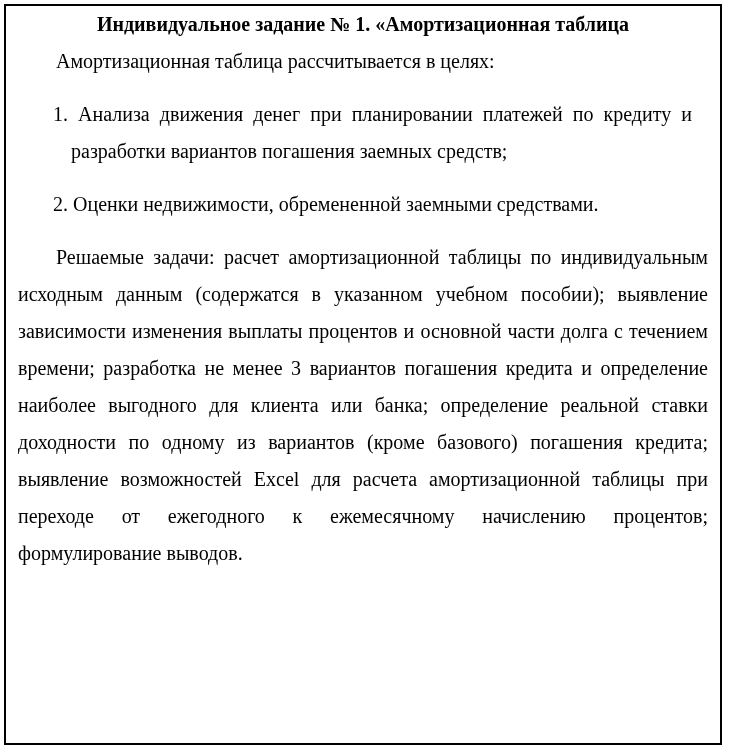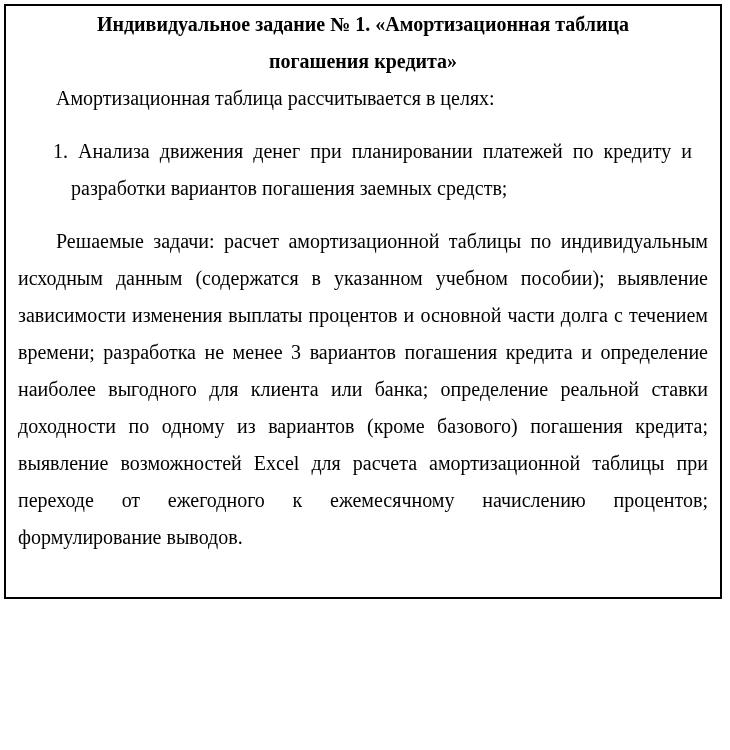--- a/index.html
+++ b/index.html
@@ -12,21 +12,21 @@
     height: 750px;
     position: relative;
     font-family: "Liberation Serif", "DejaVu Serif", serif;
     color: #000000;
   }
   .page {
     position: absolute;
     left: 4px;
     top: 4px;
     width: 718px;
-    height: 595px;
+    height: 741px;
     box-sizing: border-box;
     border: 2px solid #000000;
     padding: 0 12px;
     overflow: hidden;
     background: #ffffff;
     font-size: 20px;
     line-height: 37px;
   }
   .title {
     margin: 0;
@@ -58,24 +58,24 @@
     text-indent: -18px;
     text-align: justify;
   }
 </style>
 </head>
 <body>
 
 <div class="page">
   <h1 class="title">
     <span class="title-line">Индивидуальное задание № 1. «Амортизационная таблица</span>
-    <span class="title-line">погашения кредита»</span>
   </h1>
 
 
 
   <p class="para no-justify">Амортизационная таблица рассчитывается в целях:</p>
 
   <p class="list-item">1. Анализа движения денег при планировании платежей по кредиту и разработки вариантов погашения заемных средств;</p>
 
+  <p class="list-item">2. Оценки недвижимости, обремененной заемными средствами.</p>
 
   <p class="para">Решаемые задачи: расчет амортизационной таблицы по индивидуальным исходным данным (содержатся в указанном учебном пособии); выявление зависимости изменения выплаты процентов и основной части долга с течением времени; разработка не менее 3 вариантов погашения кредита и определение наиболее выгодного для клиента или банка; определение реальной ставки доходности по одному из вариантов (кроме базового) погашения кредита; выявление возможностей Excel для расчета амортизационной таблицы при переходе от ежегодного к ежемесячному начислению процентов; формулирование выводов.</p>
 </div>
 
 </body></html>

